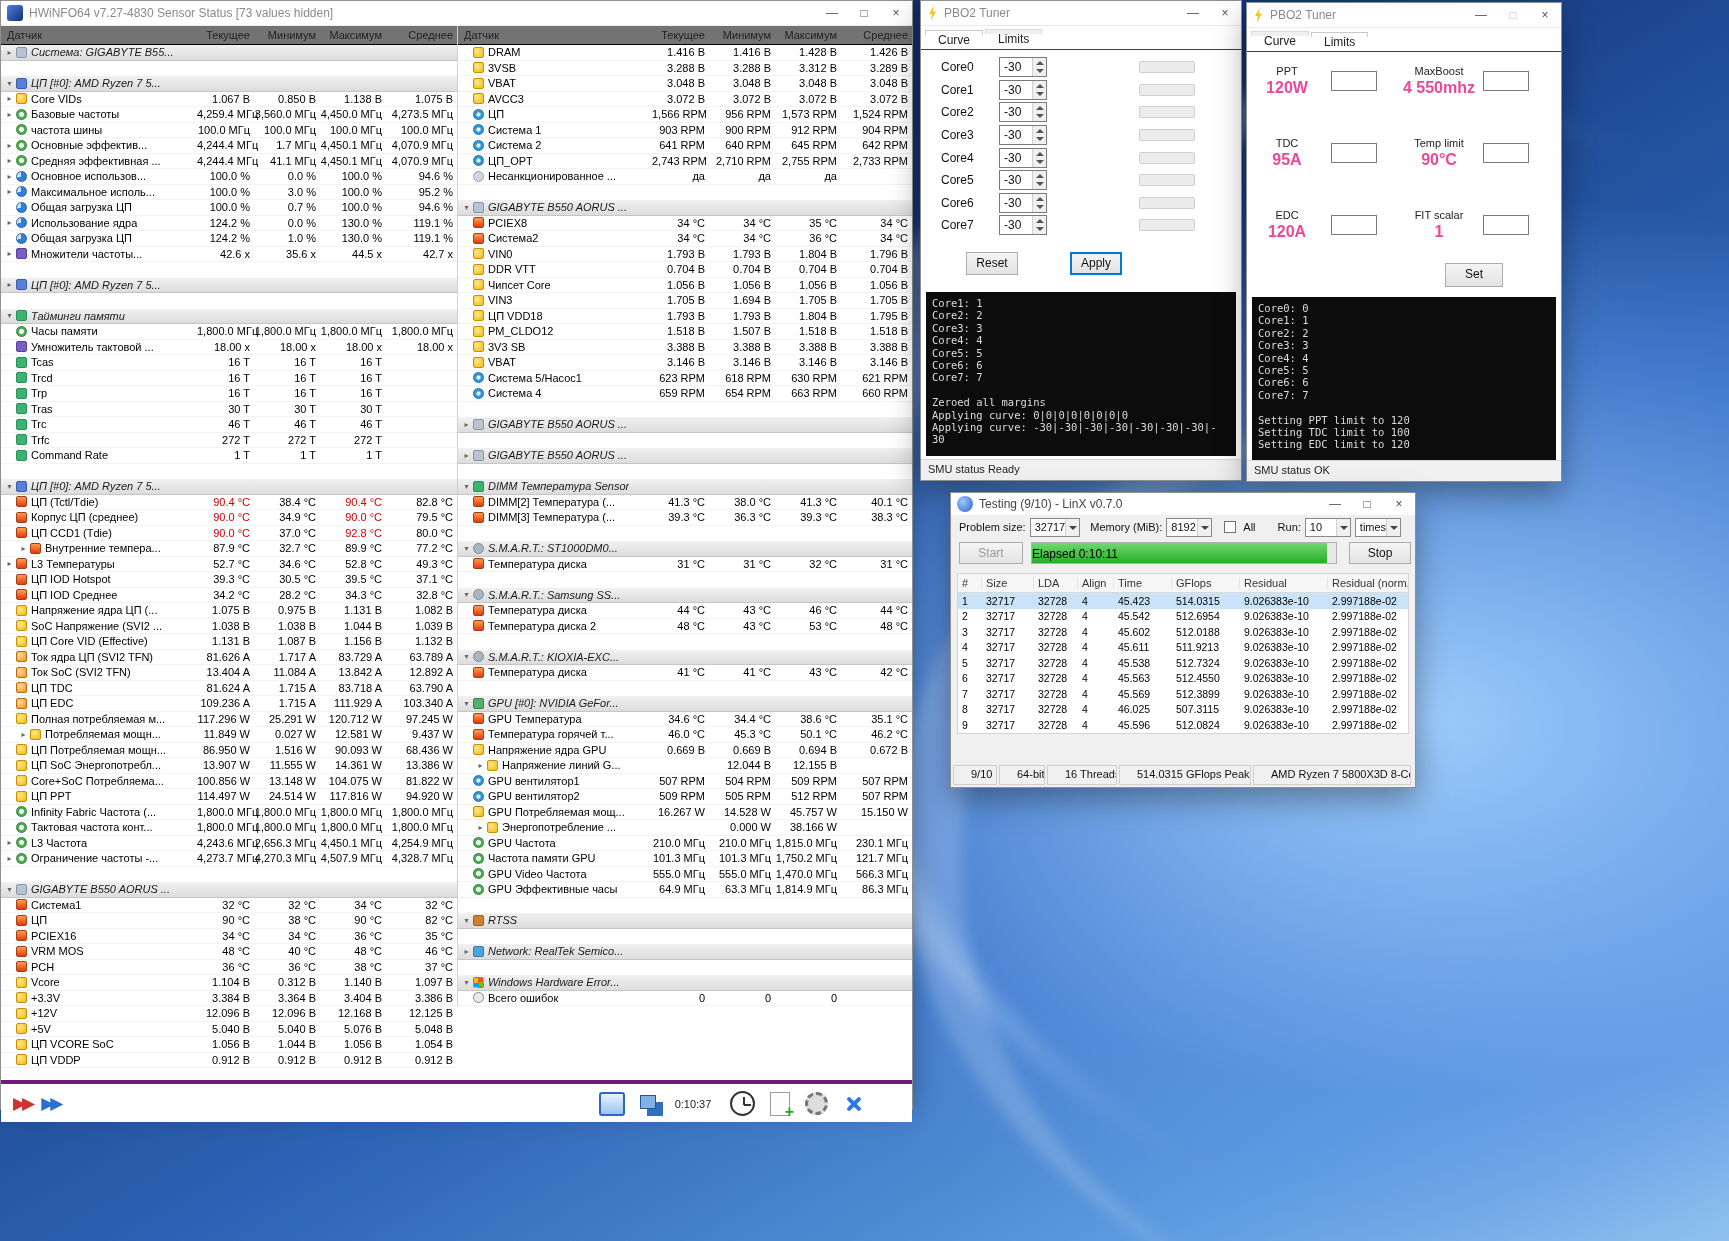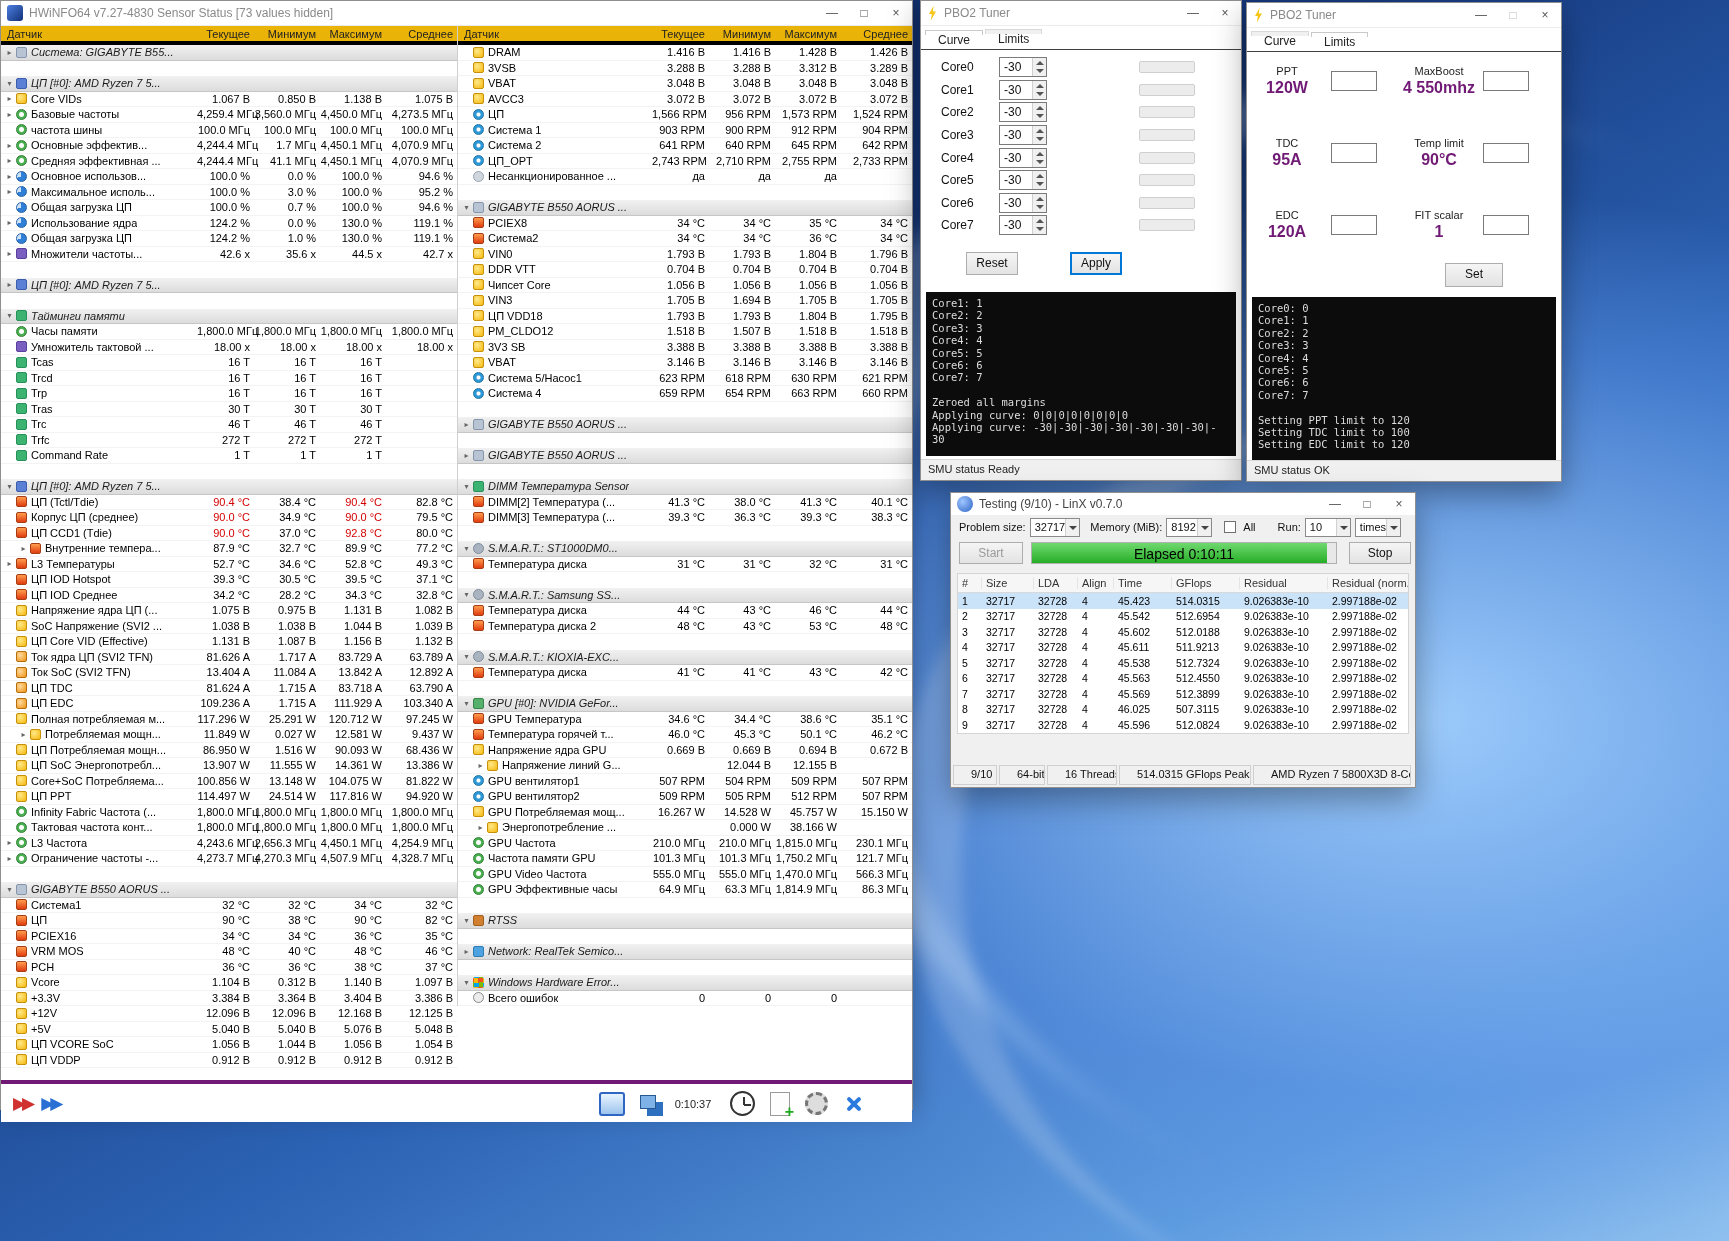--- a/index.html
+++ b/index.html
@@ -22,21 +22,21 @@
 .cap.dim{color:#bdbdbd}
 .app-ico{width:16px;height:16px;flex:0 0 16px;border-radius:3px}
 .hw-logo{background:linear-gradient(135deg,#4d7fe0,#123079)}
 .bolt{width:11px;height:15px;flex:0 0 11px;background:#f5c518;clip-path:polygon(62% 0,18% 56%,44% 56%,34% 100%,82% 40%,52% 40%)}
 .linx-logo{background:radial-gradient(circle at 35% 35%,#9fc6ff,#2b62c4);border-radius:50%}
 
 #hwinfo{left:0;top:0;width:913px;height:1110px;box-shadow:0 0 24px rgba(0,0,0,.3)}
 .hw-cols{display:flex;align-items:flex-start}
 .hw-table{width:456px}
 .hw-table.right{border-left:1px solid #d0d0d0;width:455px}
-.hw-head{display:flex;height:19px;background:#eab308;border-bottom:4px solid #000000;align-items:center}
+.hw-head{display:flex;height:19px;background:#737373;border-bottom:1px solid #000000;align-items:center}
 .hc{font-size:11px;color:#222;white-space:nowrap}
 .hc:nth-child(1){flex:1;padding-left:6px;text-align:left}
 .hc:nth-child(2){width:56px;text-align:right;padding-right:3px}
 .hc:nth-child(3),.hc:nth-child(4){width:66px;text-align:right;padding-right:3px}
 .hc:nth-child(5){width:72px;text-align:right;padding-right:4px}
 .hw-row{display:flex;height:15.5px;align-items:center;font-size:11px;border-bottom:1px solid #f3f3f3;background:#fff}
 .hw-gap{height:15.5px;background:#fff}
 .hw-group{background:linear-gradient(#f1f1f1,#dcdcdc);border-bottom:1px solid #c6c6c6;font-style:italic;color:#1a1a1a}
 .hw-label{flex:1;display:flex;align-items:center;overflow:hidden;white-space:nowrap;padding-left:2px;min-width:0}
 .hw-label.ind{padding-left:16px}
@@ -110,42 +110,42 @@
 .btn.primary{border:2px solid #0078d7;line-height:19px}
 .btn.disabled{color:#9a9a9a}
 .console{position:absolute;left:5px;right:5px;background:#0c0c0c;color:#dcdcdc;font-family:"DejaVu Sans Mono",monospace;font-size:10.5px;line-height:12.4px;padding:5px 6px;white-space:pre;overflow:hidden}
 #pbo1 .console{top:291px;height:164px}
 #pbo2 .console{top:294px;height:164px}
 .sbar{position:absolute;left:0;right:0;bottom:0;height:21px;background:#f0f0f0;border-top:1px solid #d7d7d7;font-size:11px;color:#222;padding:3px 0 0 7px}
 #pbo2-fields{position:absolute;left:2px;top:62px;width:298px;display:grid;grid-template-columns:152px 146px;row-gap:40px}
 .limit-cell{display:flex;align-items:center}
 .limit-stack{min-width:76px;text-align:center}
 .limit-label{font-size:11px;color:#222}
-.limit-value{font-size:16px;font-weight:700;margin-top:2px;color:#701a75;white-space:nowrap}
+.limit-value{font-size:16px;font-weight:700;margin-top:2px;color:#ec4899;white-space:nowrap}
 .limit-input{width:46px;height:20px;border:1px solid #7a7a7a;margin-left:6px;font:11px "Liberation Sans",sans-serif;flex:0 0 46px}
 #pbo2-set{position:absolute;left:198px;top:260px;width:58px;height:24px}
 
 #linx{left:950px;top:492px;width:466px;height:296px;background:#f0f0f0}
 #linx .tbar{height:22px;border-bottom:none}
 #linx .cap{line-height:22px}
 .menubar{height:20px;display:flex;align-items:center;background:#f0f0f0;padding-left:4px;border-bottom:1px solid #e2e2e2}
 .menu-item{font-size:12px;color:#222;padding:0 8px}
 .lx-controls{height:24px;display:flex;align-items:center;padding-left:8px;font-size:11px;color:#111;gap:4px}
 .combo{height:19px;border:1px solid #8a8a8a;background:#fff;display:inline-flex;align-items:center;padding-left:4px;font-size:11px}
 .combo .cv{min-width:26px}
 .combo .ca{width:14px;height:100%;border-left:1px solid #d0d0d0;background:#f0f0f0;position:relative}
 .combo .ca::after{content:"";position:absolute;left:3px;top:7px;border-left:4px solid transparent;border-right:4px solid transparent;border-top:4px solid #444}
 .chk{width:12px;height:12px;border:1px solid #707070;background:#fff;display:inline-block;margin:0 3px 0 8px}
 .lx-btnrow{height:26px;display:flex;align-items:center;padding:2px 0 0 8px;gap:8px}
 .lx-btnrow .btn{height:22px}
 #linx-start{width:64px}
 #linx-stop{width:62px;margin-left:4px}
 .prog{width:306px;height:22px;border:1px solid #b0b0b0;background:#e8e8e8;position:relative}
 .prog .fill{position:absolute;left:0;top:0;bottom:0;background:linear-gradient(#6fd96f,#27ae27)}
-.prog .ptext{position:absolute;inset:0;text-align:center;font-size:14px;line-height:22px;color:#000}
+.prog .ptext{position:absolute;inset:0;text-align:left;font-size:12px;line-height:22px;color:#000}
 .lx-table{margin:8px 6px 0;background:#fff;border:1px solid #d5d5d5}
 .lx-head{display:flex;height:19px;background:#f6f6f6;border-bottom:1px solid #d9d9d9;align-items:center}
 .lx-hc{font-size:11px;color:#333;padding-left:4px;border-right:1px solid #e4e4e4;overflow:hidden;white-space:nowrap}
 .lx-row{display:flex;height:15.5px;align-items:center;background:#fff}
 .lx-row.sel{background:#cbe3f9}
 .lx-cell{font-size:10.5px;color:#000;padding-left:4px;overflow:hidden;white-space:nowrap}
 .lx-hc:nth-child(1),.lx-cell:nth-child(1){width:24px}
 .lx-hc:nth-child(2),.lx-cell:nth-child(2){width:52px}
 .lx-hc:nth-child(3),.lx-cell:nth-child(3){width:44px}
 .lx-hc:nth-child(4),.lx-cell:nth-child(4){width:36px}

